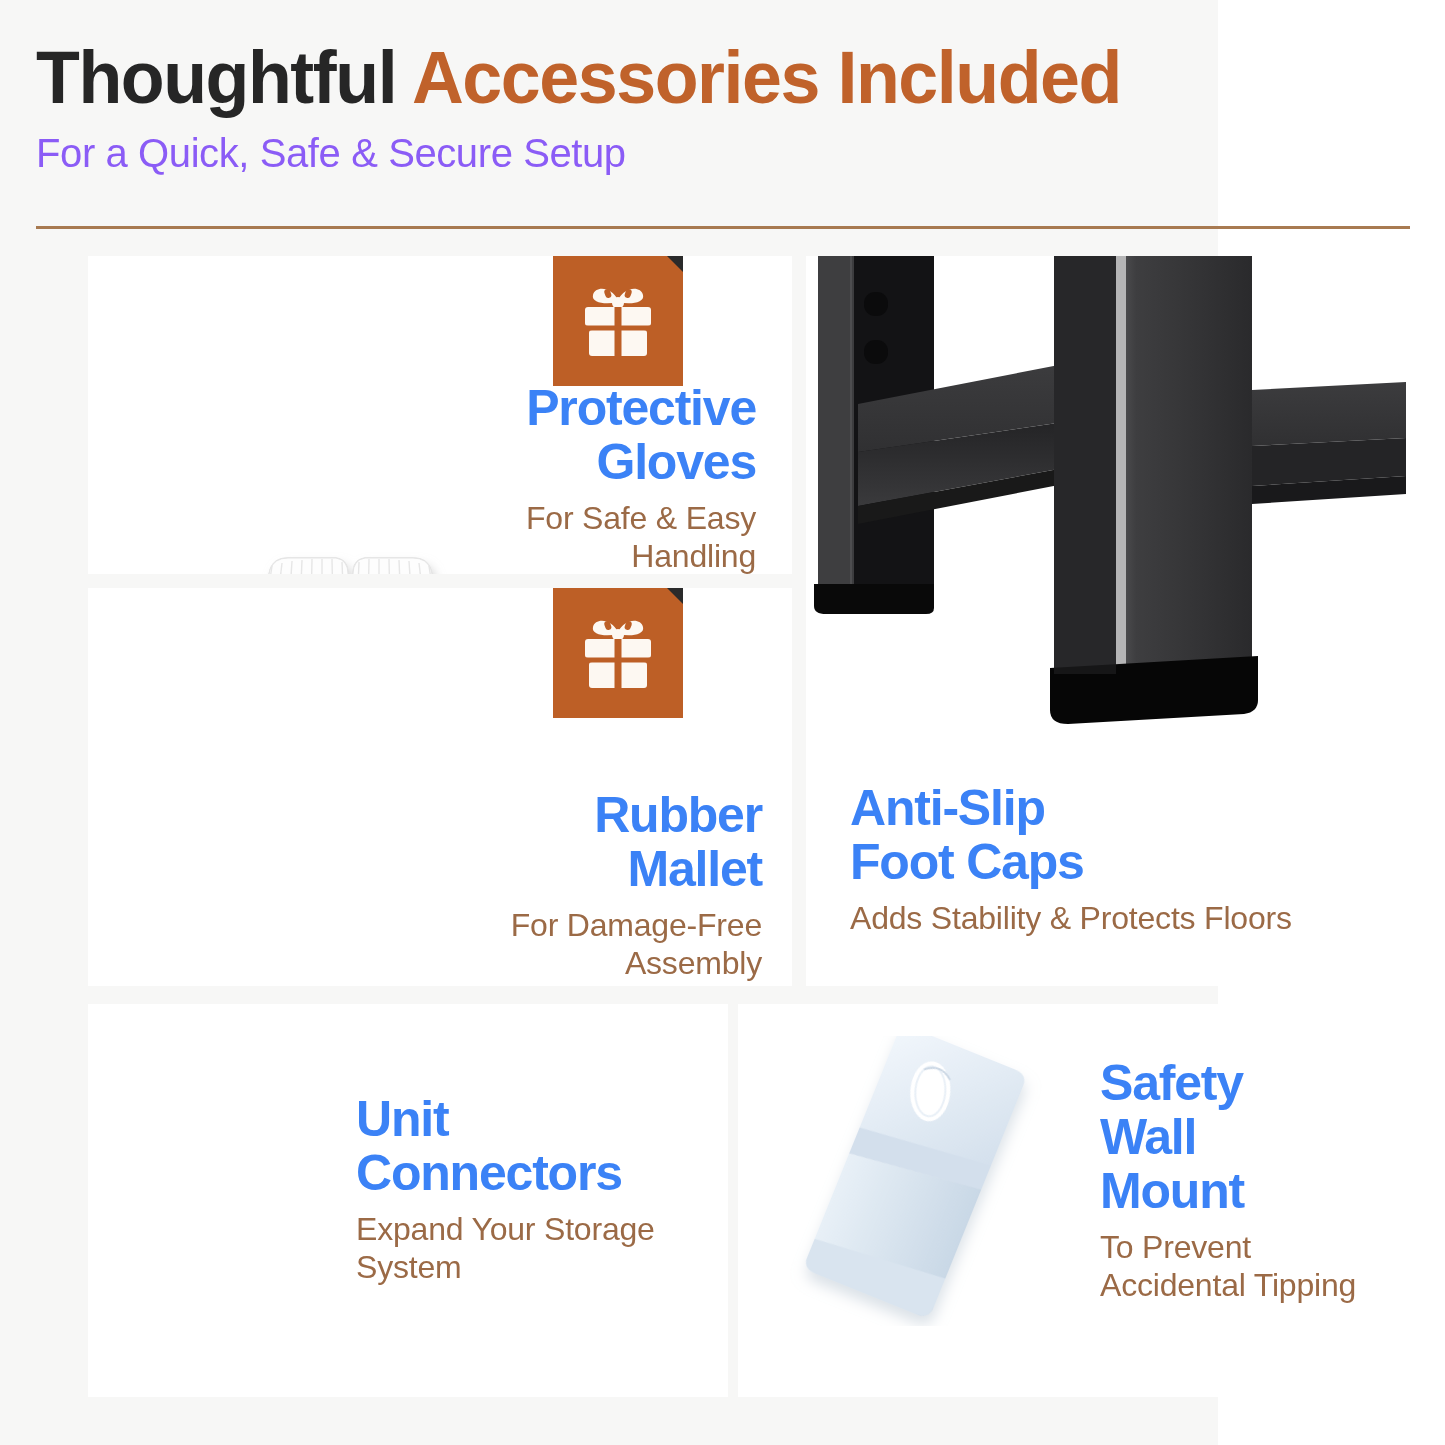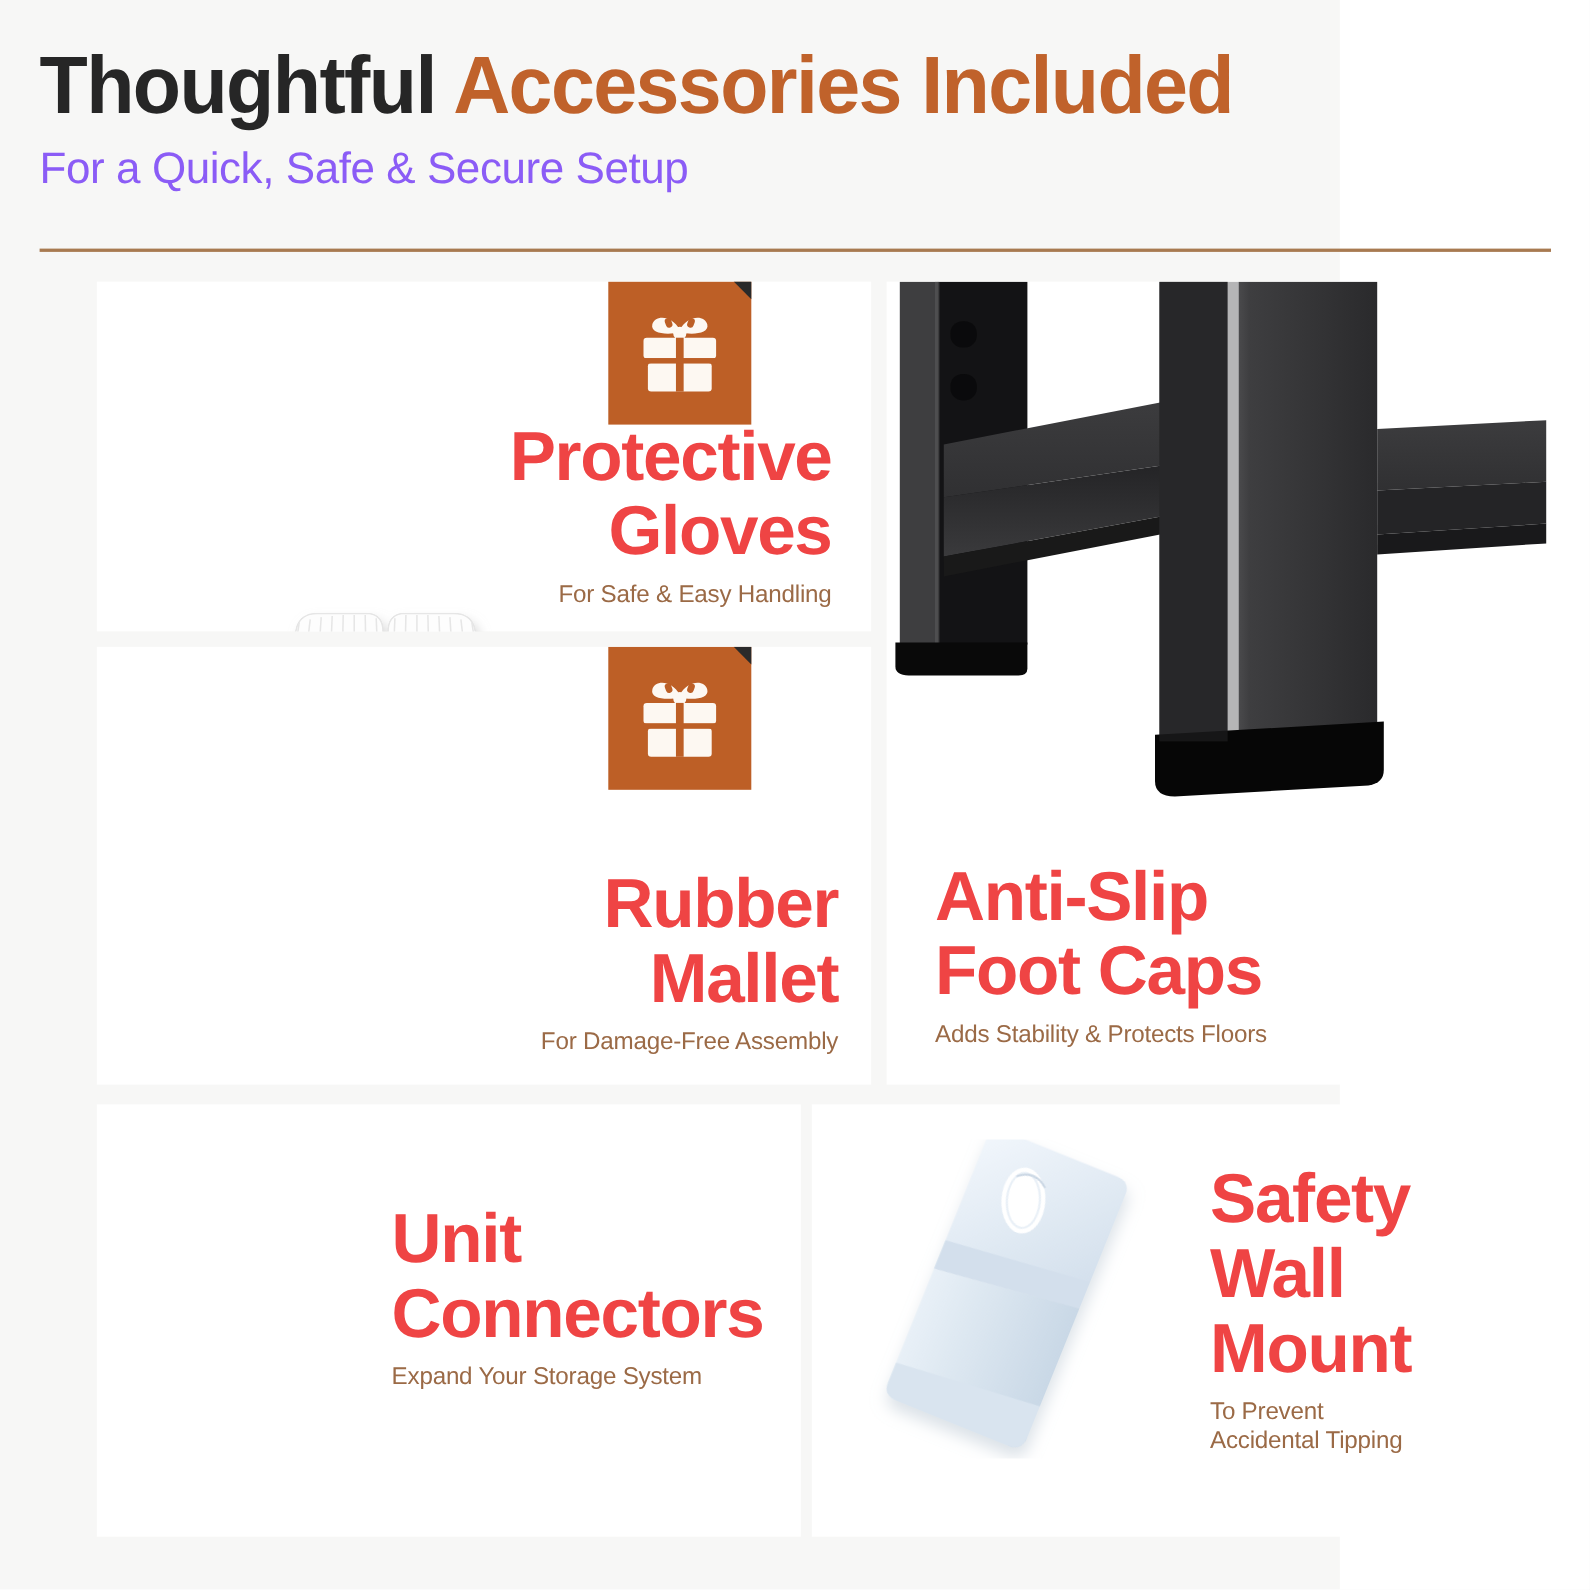--- a/index.html
+++ b/index.html
@@ -55,29 +55,29 @@
   }
   .card-a { left: 88px;  top: 256px;  width: 704px; height: 318px; }
   .card-b { left: 88px;  top: 588px;  width: 704px; height: 398px; }
   .card-c { left: 806px; top: 256px;  width: 600px; height: 730px; }
   .card-d { left: 88px;  top: 1004px; width: 640px; height: 393px; }
   .card-e { left: 738px; top: 1004px; width: 668px; height: 393px; }
 
   
   .txt { position: absolute; }
   .title {
-    font-size: 63px;
+    font-size: 50px;
     font-weight: 700;
-    color: #ef4444;
+    color: #3b82f6;
     line-height: 1.08;
     letter-spacing: -1.2px;
     white-space: pre-line;
   }
   .caption {
-    font-size: 22px;
+    font-size: 32px;
     font-weight: 400;
     color: #9b6a46;
     line-height: 1.2;
     letter-spacing: -0.2px;
     white-space: pre-line;
     margin-top: 10px;
   }
   .ralign { text-align: right; }
   .lalign { text-align: left; }
 

